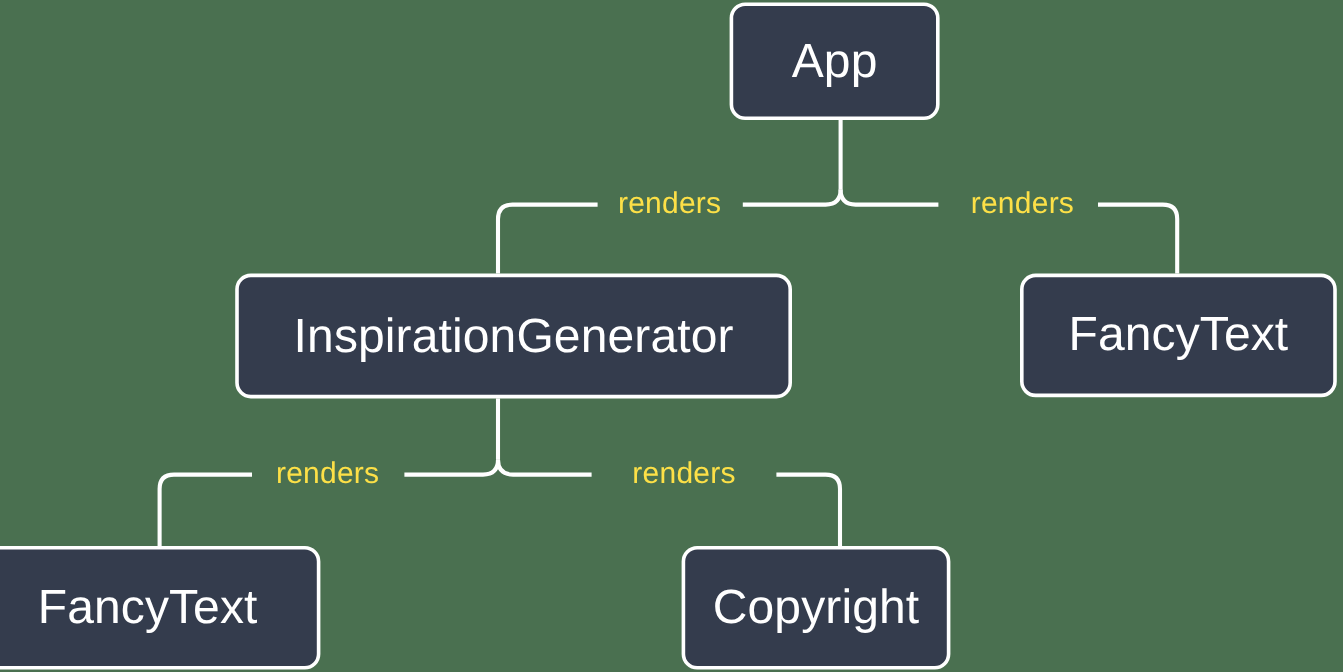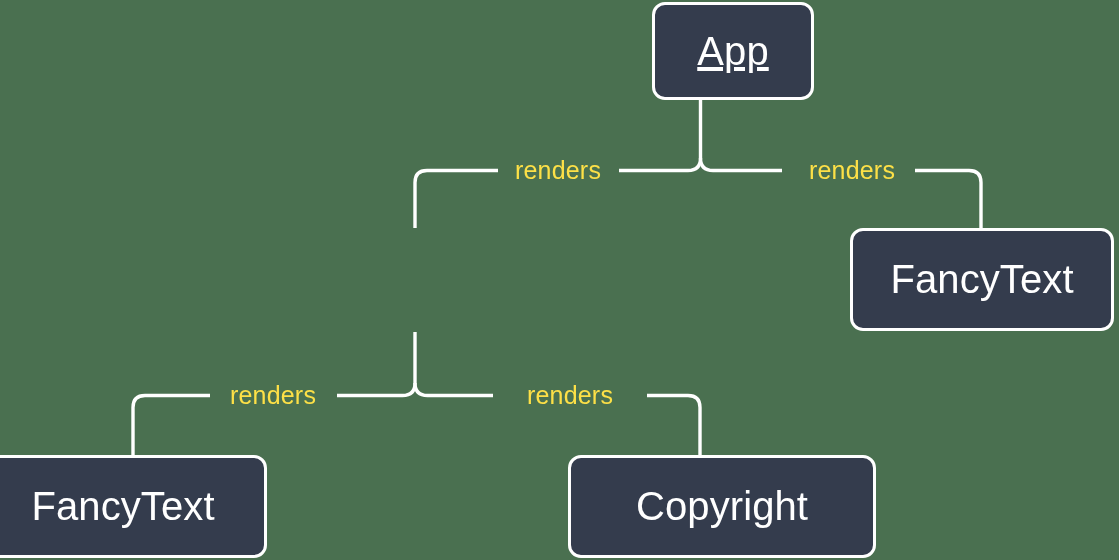--- a/index.html
+++ b/index.html
@@ -66,34 +66,37 @@
 
     <path d="M415,332 L415,383"></path>
 
     <path d="M415,383 Q415,395.5 402.5,395.5 L337,395.5"></path>
     <path d="M210,395.5 L145,395.5 Q133,395.5 133,407.5 L133,456"></path>
 
     <path d="M415,383 Q415,395.5 427.5,395.5 L493,395.5"></path>
     <path d="M647,395.5 L688,395.5 Q700,395.5 700,407.5 L700,456"></path>
   </svg>
 
-  <div class="node" style="left:652px; top:2px; width:162px; height:98px;text-decoration:underline;">
+  <div class="node" style="left:608px; top:2px; width:175px; height:98px;">
     <span>App</span>
   </div>
 
+  <div class="node" style="left:196px; top:228px; width:464px; height:104px;">
+    <span>InspirationGenerator</span>
+  </div>
 
   <div class="node" style="left:850px; top:228px; width:264px; height:103px;">
     <span>FancyText</span>
   </div>
 
   <div class="node" style="left:-21px; top:455px; width:288px; height:103px;">
     <span>FancyText</span>
   </div>
 
-  <div class="node" style="left:568px; top:455px; width:308px; height:103px;">
+  <div class="node" style="left:568px; top:455px; width:224px; height:103px;">
     <span>Copyright</span>
   </div>
 
   <div class="edge-label" style="left:558px; top:170px;">renders</div>
 
   <div class="edge-label" style="left:852px; top:170px;">renders</div>
 
   <div class="edge-label" style="left:273px; top:395px;">renders</div>
 
   <div class="edge-label" style="left:570px; top:395px;">renders</div>

